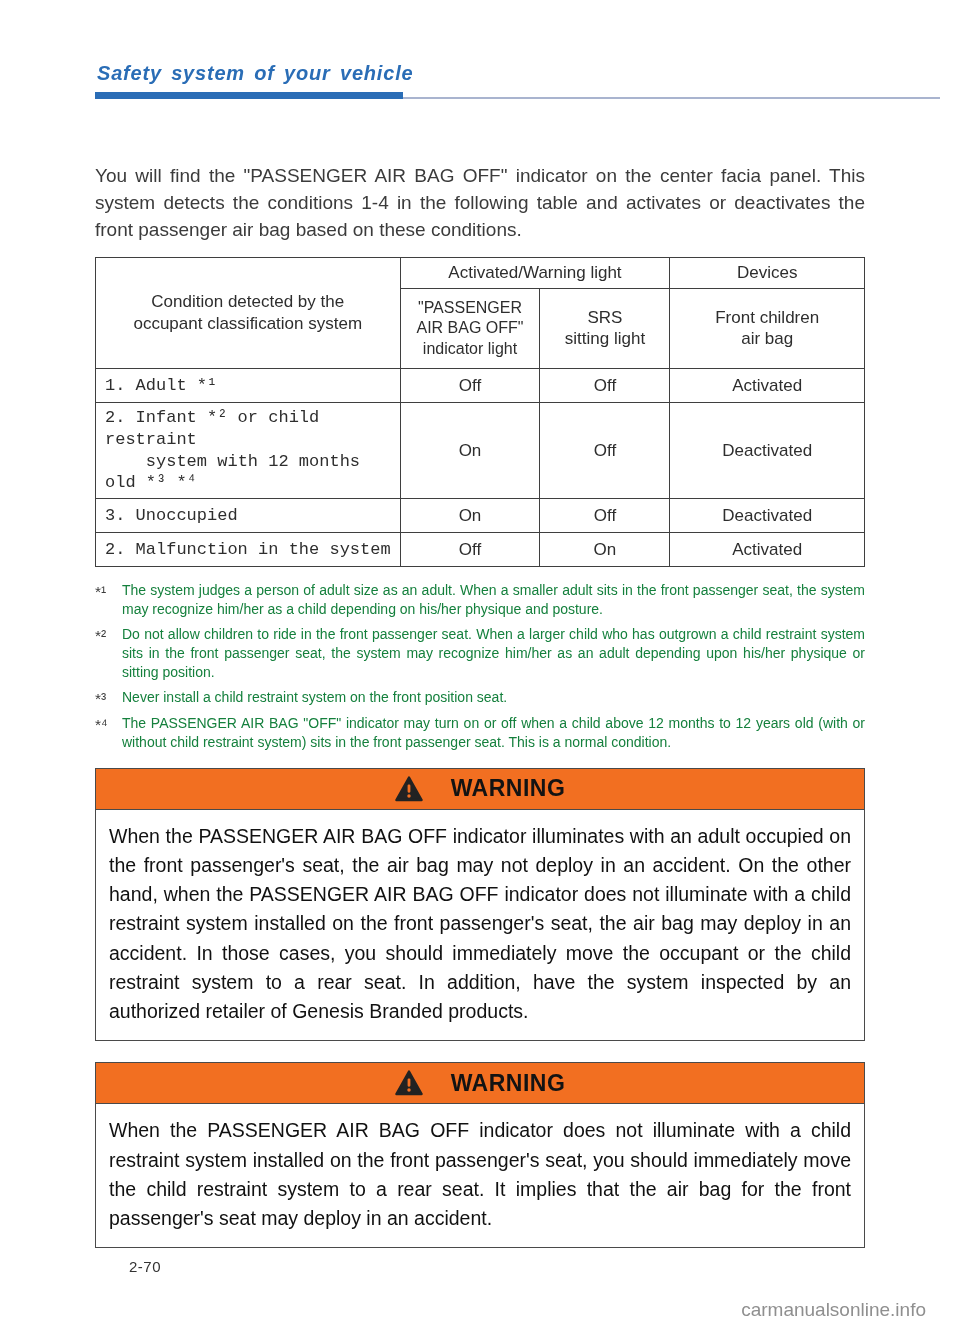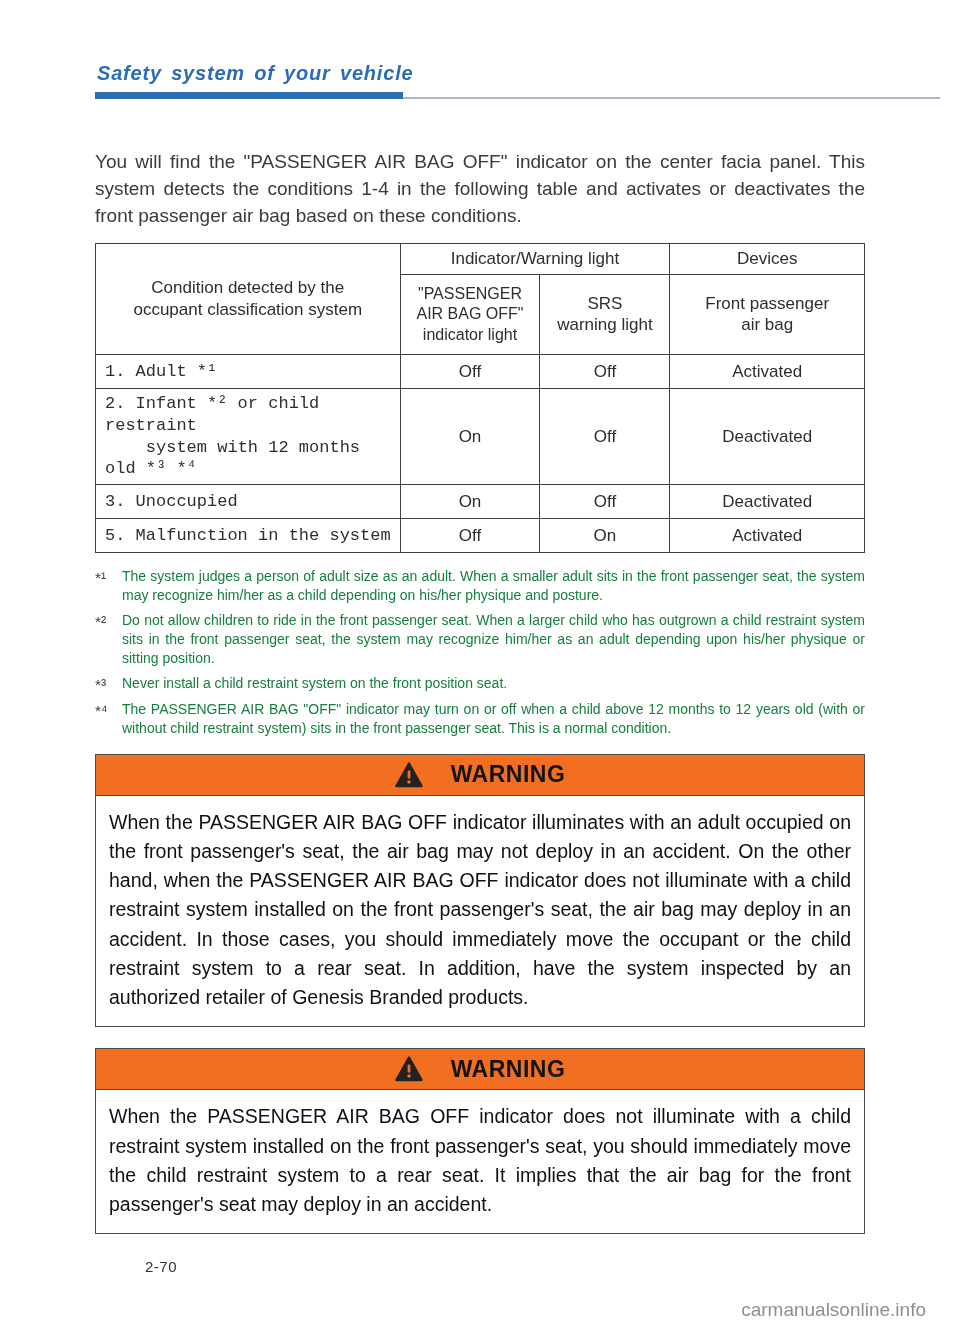--- a/index.html
+++ b/index.html
@@ -9,21 +9,21 @@
   .page {
     position: relative;
     width: 960px;
     height: 1337px;
     background: #ffffff;
     padding: 62px 95px 0 95px;
     overflow: hidden;
   }
 
   
-  .chapter-header { margin-bottom: 50px; }
+  .chapter-header { margin-bottom: 64px; }
   .chapter-title {
     font-style: italic;
     font-weight: bold;
     font-size: 20px;
     letter-spacing: 0.8px;
     color: #2a6db6;
     padding-left: 2px;
     word-spacing: 3px;
   }
   .header-rule { display: flex; align-items: flex-end; margin-top: 7px; }
@@ -116,21 +116,21 @@
     font-size: 19.5px;
     font-weight: normal;
     color: #111111;
     line-height: 1.5;
     text-align: justify;
   }
 
   
   .page-number {
     position: absolute;
-    left: 113px;
+    left: 97px;
     bottom: 62px;
     font-size: 15px;
     color: #333333;
     letter-spacing: 0.5px;
     padding-left: 32px;
   }
   .watermark {
     position: absolute;
     right: 34px;
     bottom: 16px;
@@ -157,30 +157,30 @@
     <colgroup>
       <col style="width:39.6%">
       <col style="width:18.2%">
       <col style="width:16.9%">
       <col style="width:25.3%">
     </colgroup>
     <tbody>
       <tr>
         <td rowspan="2" class="pre">Condition detected by the
 occupant classification system</td>
-        <td colspan="2">Indicator/Warning light</td>
+        <td colspan="2">Activated/Warning light</td>
         <td>Devices</td>
       </tr>
       <tr class="row-tall">
         <td class="pre sub-small">"PASSENGER
 AIR BAG OFF"
 indicator light</td>
         <td class="pre">SRS
-warning light</td>
-        <td class="pre">Front passenger
+sitting light</td>
+        <td class="pre">Front children
 air bag</td>
       </tr>
 
       <tr class="data-row">
         <td class="left">1. Adult *¹</td>
         <td>Off</td>
         <td>Off</td>
         <td>Activated</td>
       </tr>
       <tr class="data-row">
@@ -190,21 +190,21 @@
         <td>Off</td>
         <td>Deactivated</td>
       </tr>
       <tr class="data-row">
         <td class="left">3. Unoccupied</td>
         <td>On</td>
         <td>Off</td>
         <td>Deactivated</td>
       </tr>
       <tr class="data-row">
-        <td class="left">5. Malfunction in the system</td>
+        <td class="left">2. Malfunction in the system</td>
         <td>Off</td>
         <td>On</td>
         <td>Activated</td>
       </tr>
     </tbody>
   </table>
 
   <div class="footnotes">
     <div class="footnote">
       <span class="fn-marker">*¹</span>

